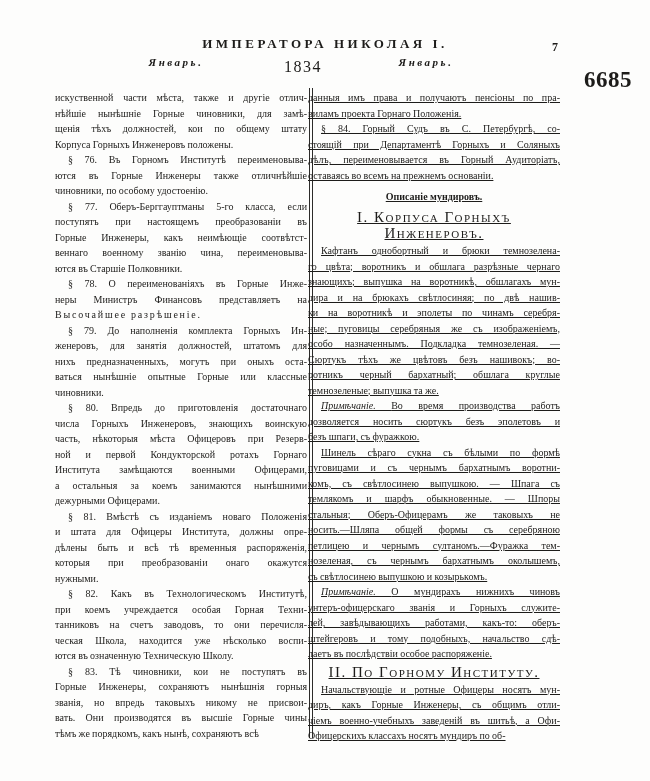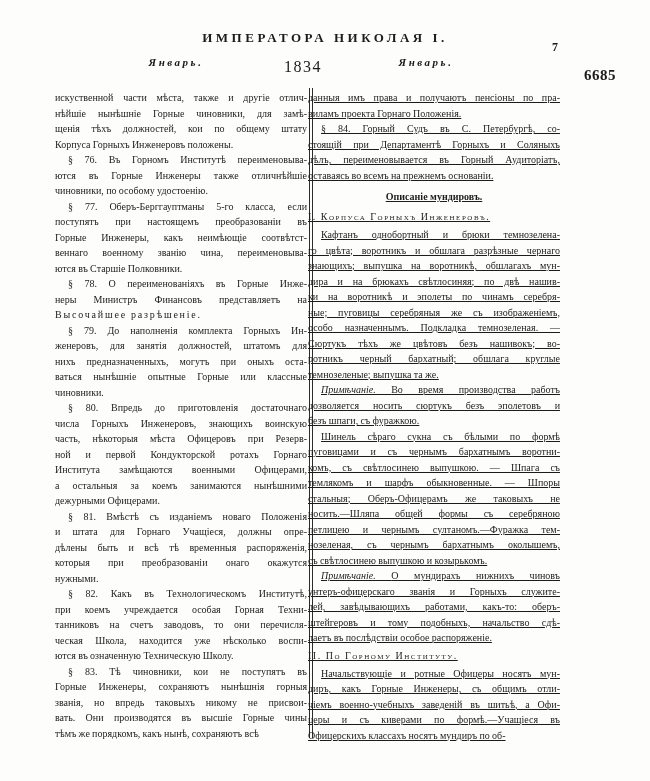--- a/index.html
+++ b/index.html
@@ -3,47 +3,47 @@
 <meta charset="utf-8">
 <style>
   html,body{margin:0;padding:0;}
   body{
     width:650px;height:781px;position:relative;
     background:#fdfdfc;color:#1d1c1a;
     font-family:"Liberation Serif","DejaVu Serif",serif;
     overflow:hidden;
   }
   .running-title{
-    position:absolute;top:30px;left:0;width:650px;text-align:center;
+    position:absolute;top:36px;left:0;width:650px;text-align:center;
     font-size:13px;font-weight:bold;letter-spacing:3.5px;
   }
   .pageno{position:absolute;top:40px;left:552px;font-size:12px;font-weight:bold;}
   .month{position:absolute;top:56px;transform:translateX(-50%);
     font-style:italic;font-weight:bold;font-size:11px;letter-spacing:2.5px;}
   .month-left{left:176px;}
   .month-right{left:426px;}
   .year{position:absolute;top:58px;left:303px;transform:translateX(-50%);
     font-size:16px;letter-spacing:1.5px;}
-  .act-number{position:absolute;top:67px;left:584px;font-size:15px;
+  .act-number{position:absolute;top:67px;left:584px;font-size:23px;
     font-weight:bold;letter-spacing:0.5px;}
   .divider{position:absolute;left:309px;top:88px;height:650px;width:2px;
     border-left:1px solid #2c2b29;border-right:1px solid #2c2b29;}
   .col{position:absolute;top:90px;width:252px;font-size:10px;line-height:15.5px;}
   .col-left{left:55px;}
   .col-right{left:308px;text-decoration:underline;}
   .line{
     text-align:justify;text-align-last:justify;
     max-height:15.5px;overflow:hidden;word-spacing:-0.2px;
   }
   .line.last{text-align-last:left;}
   .line.indent{text-indent:13px;}
   .line.spaced{letter-spacing:1.8px;}
   .heading{text-align:center;font-weight:bold;font-size:10px;
     line-height:18px;margin:5px 0 3px;}
-  .subheading{text-align:left;font-variant:small-caps;font-size:10px;
+  .subheading{text-align:center;font-variant:small-caps;font-size:15px;
     letter-spacing:1.5px;line-height:16px;margin:2px 0;}
   .note-lead{font-style:italic;}
 </style>
 </head>
 <body>
 
 <div class="running-title">ИМПЕРАТОРА НИКОЛАЯ I.</div>
 <div class="pageno">7</div>
 <div class="month month-left">Январь.</div>
 <div class="year">1834</div>
@@ -86,21 +86,21 @@
       <div class="line indent">§ 80. Впредь до приготовленія достаточнаго</div>
       <div class="line">числа Горныхъ Инженеровъ, знающихъ воинскую</div>
       <div class="line">часть, нѣкоторыя мѣста Офицеровъ при Резерв-</div>
       <div class="line">ной и первой Кондукторской ротахъ Горнаго</div>
       <div class="line">Института замѣщаются военными Офицерами,</div>
       <div class="line">а остальныя за коемъ занимаются нынѣшними</div>
       <div class="line last">дежурными Офицерами.</div>
     </div>
     <div class="para">
       <div class="line indent">§ 81. Вмѣстѣ съ изданіемъ новаго Положенія</div>
-      <div class="line">и штата для Горнаго Учащіеся, должны опре-</div>
+      <div class="line">и штата для Офицеры Института, должны опре-</div>
       <div class="line">дѣлены быть и всѣ тѣ временныя распоряженія,</div>
       <div class="line">которыя при преобразованіи онаго окажутся</div>
       <div class="line last">нужными.</div>
     </div>
     <div class="para">
       <div class="line indent">§ 82. Какъ въ Технологическомъ Институтѣ,</div>
       <div class="line">при коемъ учреждается особая Горная Техни-</div>
       <div class="line">танниковъ на счетъ заводовъ, то они перечисля-</div>
       <div class="line">ческая Школа, находится уже нѣсколько воспи-</div>
       <div class="line last">ются въ означенную Техническую Школу.</div>
@@ -159,16 +159,15 @@
       <div class="line">унтеръ-офицерскаго званія и Горныхъ служите-</div>
       <div class="line">лей, завѣдывающихъ работами, какъ-то: оберъ-</div>
       <div class="line">штейгеровъ и тому подобныхъ, начальство сдѣ-</div>
       <div class="line last">лаетъ въ послѣдствіи особое распоряженіе.</div>
     </div>
     <div class="subheading">II. По Горному Институту.</div>
     <div class="para">
       <div class="line indent">Начальствующіе и ротные Офицеры носятъ мун-</div>
       <div class="line">диръ, какъ Горные Инженеры, съ общимъ отли-</div>
       <div class="line">чіемъ военно-учебныхъ заведеній въ шитьѣ, а Офи-</div>
-      <div class="line">церы и съ киверами по формѣ.—Учащіеся въ</div>
       <div class="line last">Офицерскихъ классахъ носятъ мундиръ по об-</div>
     </div>
   </div>
 
 </body></html>

